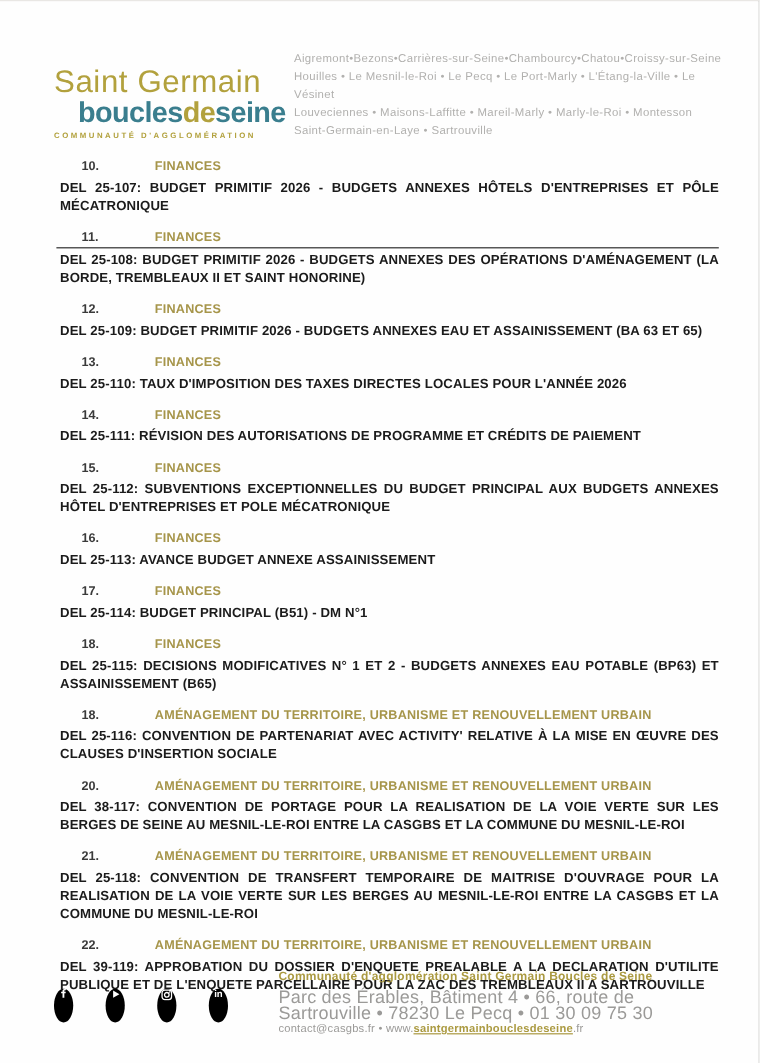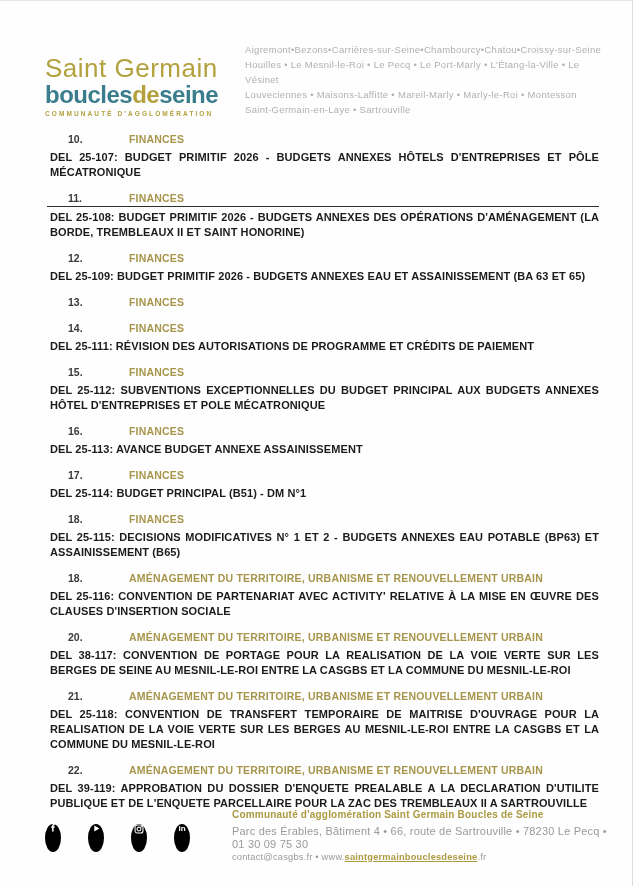--- a/index.html
+++ b/index.html
@@ -29,20 +29,21 @@
     letter-spacing: 0.5px;
     line-height: 28px;
     font-weight: 400;
   }
   .logo-line2 {
     font-size: 24px;
     font-weight: 700;
     color: #3a7e8e;
     letter-spacing: -0.5px;
     line-height: 25px;
+    margin-left: 20px;
   }
   .logo-line2 .gold-mid { color: #b2a13d; }
   .logo-tagline {
     font-size: 6.5px;
     font-weight: 700;
     color: #b2a13d;
     letter-spacing: 2.1px;
     margin-top: 3px;
     white-space: nowrap;
   }
@@ -123,21 +124,21 @@
   .icon-circle svg { display: block; }
   .footer-text { margin-left: 42px; }
   .footer-org {
     font-size: 10px;
     font-weight: 700;
     color: #ab9a41;
     letter-spacing: 0.2px;
     margin-bottom: 5px;
   }
   .footer-address {
-    font-size: 11px;
+    font-size: 15px;
     color: #9b9a98;
     letter-spacing: 0.2px;
     line-height: 13px;
   }
   .footer-contact {
     font-size: 9.3px;
     color: #9b9a98;
     letter-spacing: 0.2px;
     line-height: 13px;
   }
@@ -193,20 +194,21 @@
 
       <p class="item-desc">DEL 25-109: BUDGET PRIMITIF 2026 - BUDGETS ANNEXES EAU ET ASSAINISSEMENT (BA 63 ET 65)</p>
     </div>
 
     <div class="item">
       <div class="item-heading">
         <span class="item-num">13.</span>
         <span class="item-cat">FINANCES</span>
       </div>
 
+      <p class="item-desc">DEL 25-110: TAUX D'IMPOSITION DES TAXES DIRECTES LOCALES POUR L'ANNÉE 2026</p>
     </div>
 
     <div class="item">
       <div class="item-heading">
         <span class="item-num">14.</span>
         <span class="item-cat">FINANCES</span>
       </div>
 
       <p class="item-desc">DEL 25-111: RÉVISION DES AUTORISATIONS DE PROGRAMME ET CRÉDITS DE PAIEMENT</p>
     </div>

